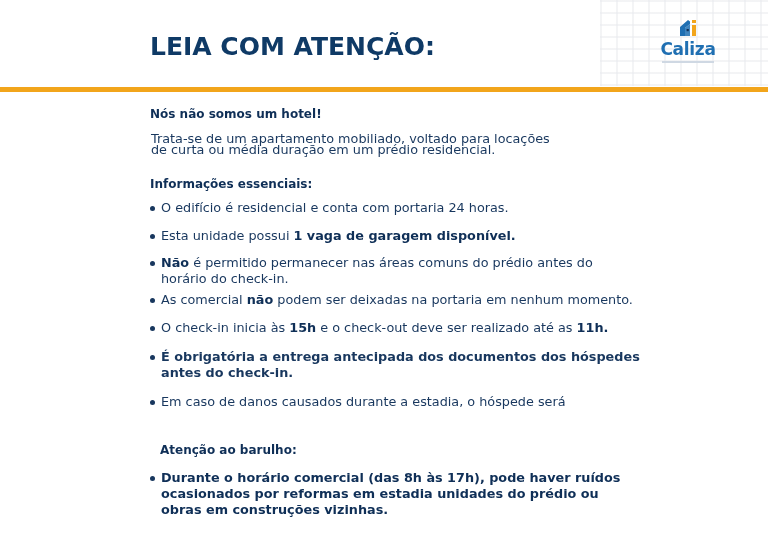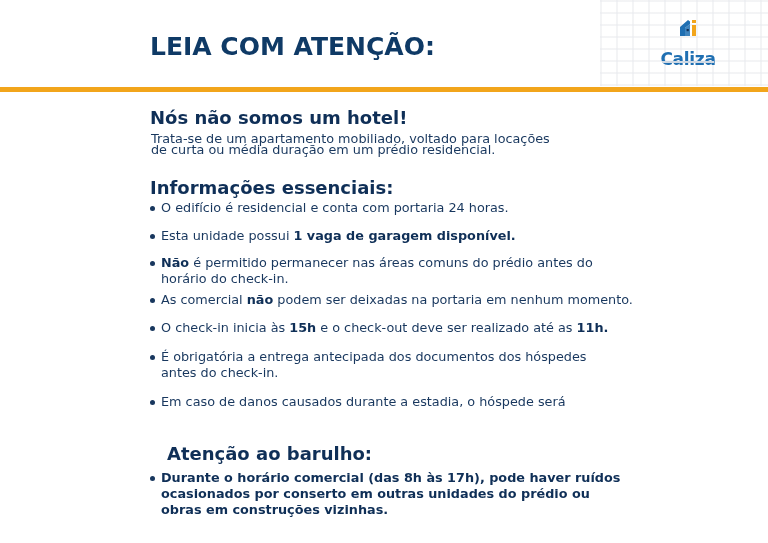--- a/index.html
+++ b/index.html
@@ -57,21 +57,20 @@
       position: absolute;
       left: 0;
       top: 21px;
       width: 64px;
       text-align: center;
       font-family: "DejaVu Sans", sans-serif;
       font-weight: bold;
       font-size: 17px;
       color: #1f6fb2;
       letter-spacing: -0.3px;
-      margin-top: 10px;
     }
     .logo-tag {
       position: absolute;
       left: 6px;
       top: 43px;
       width: 52px;
       height: 2px;
       background: #cfd8e3;
     }
     .divider {
@@ -85,21 +84,21 @@
     .content {
       position: absolute;
       left: 150px;
       top: 0;
       width: 520px;
     }
     .heading {
       position: absolute;
       left: 0;
       font-weight: bold;
-      font-size: 18px;
+      font-size: 12px;
       color: #0f2f57;
       white-space: nowrap;
     }
     .para {
       position: absolute;
       left: 1px;
       font-size: 12.8px;
       line-height: 17px;
       color: #18375e;
       white-space: nowrap;
@@ -177,33 +176,33 @@
     <div class="bullet" style="top:292px;">
       <span class="dot"></span>
       <span class="txt"><span>As comercial </span><b>não</b><span> podem ser deixadas na portaria em nenhum momento.</span></span>
     </div>
 
     <div class="bullet" style="top:320px;">
       <span class="dot"></span>
       <span class="txt"><span>O check-in inicia às </span><b>15h</b><span> e o check-out deve ser realizado até as </span><b>11h.</b></span>
     </div>
 
-    <div class="bullet" style="top:349px;">
+    <div class="bullet" style="top:349px;font-weight:bold;">
       <span class="dot"></span>
       <span class="txt">É obrigatória a entrega antecipada dos documentos dos hóspedes</span>
       <span class="txt">antes do check-in.</span>
     </div>
 
     <div class="bullet" style="top:394px;text-align:center;">
       <span class="dot"></span>
       <span class="txt">Em caso de danos causados durante a estadia, o hóspede será</span>
     </div>
 
-    <div class="heading" style="top:443px; left:17px;">Atenção ao barulho:</div>
+    <div class="heading" style="top:443px; left:10px;">Atenção ao barulho:</div>
 
     <div class="bullet bold-all" style="top:470px;">
       <span class="dot"></span>
       <span class="txt">Durante o horário comercial (das 8h às 17h), pode haver ruídos</span>
-      <span class="txt">ocasionados por conserto em outras unidades do prédio ou</span>
+      <span class="txt">ocasionados por reformas em estadia unidades do prédio ou</span>
       <span class="txt">obras em construções vizinhas.</span>
     </div>
   </div>
 </div>
 
 </body></html>

